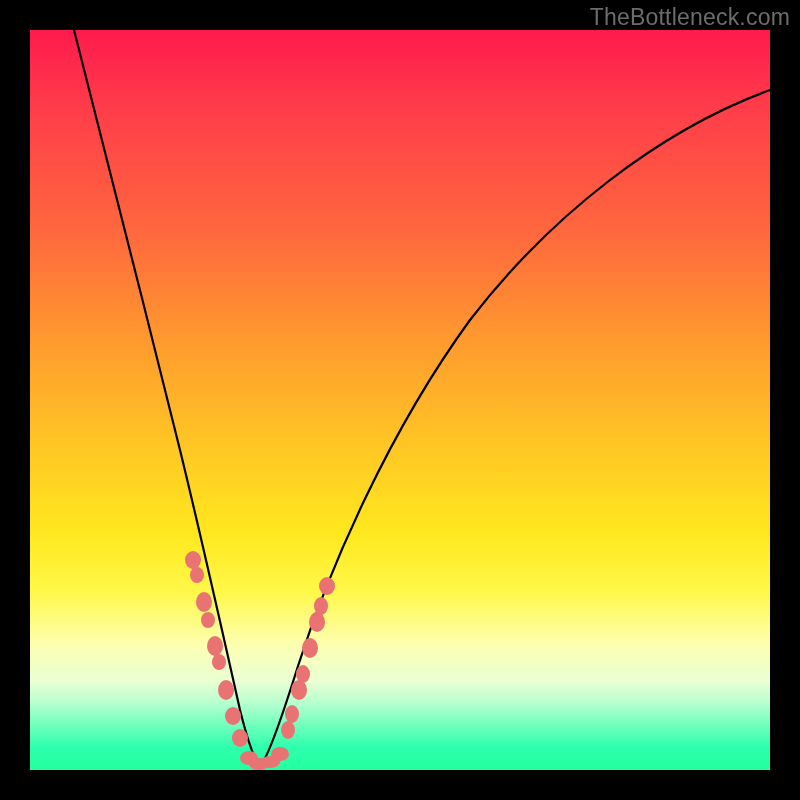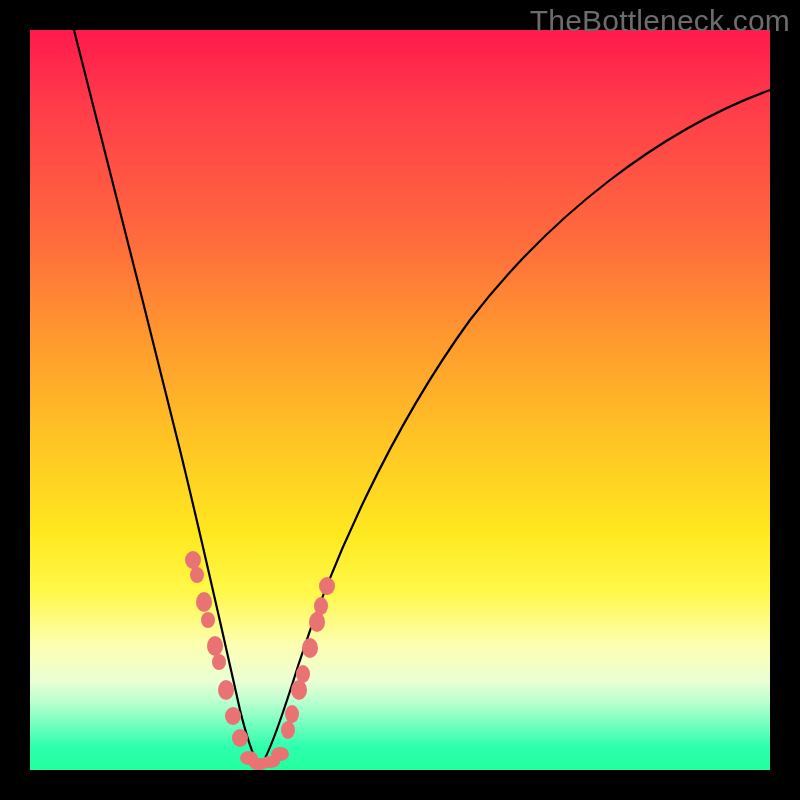--- a/index.html
+++ b/index.html
@@ -31,21 +31,21 @@
       #6fffbd 94%,
       #2cffad 97%,
       #23ff9e 100%
     );
   }
   .watermark {
     position: absolute;
     top: 4px;
     right: 10px;
     color: #6c6c6c;
-    font-size: 30px;
+    font-size: 23px;
     font-weight: 500;
     letter-spacing: 0.2px;
     z-index: 5;
   }
   svg.curve {
     position: absolute;
     left: 0;
     top: 0;
     width: 740px;
     height: 740px;

